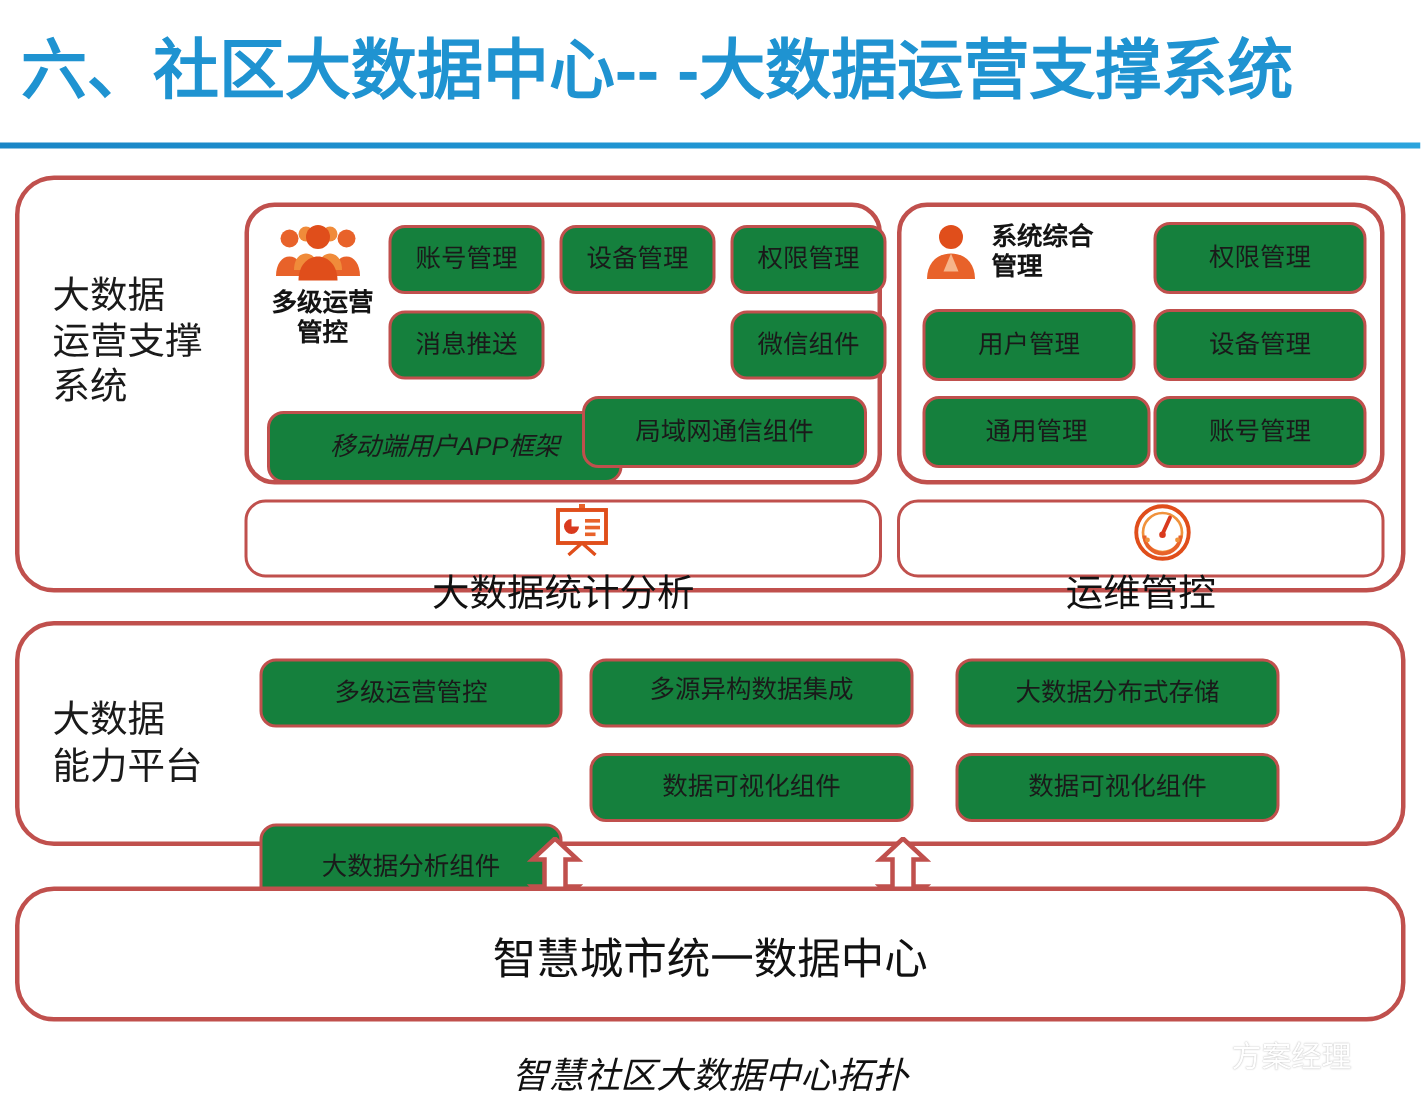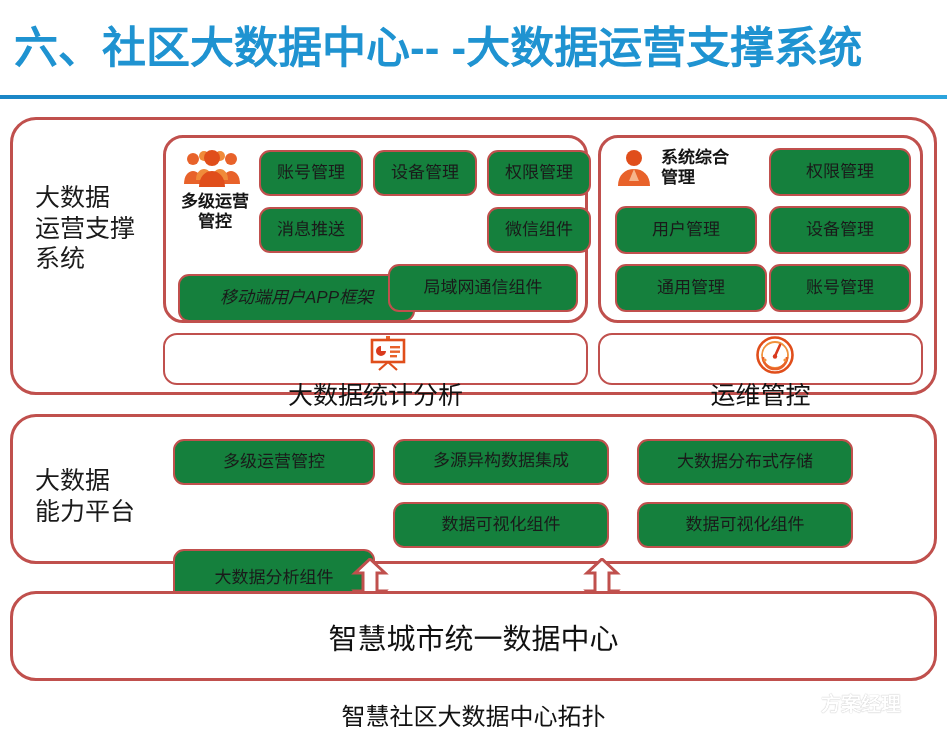--- a/index.html
+++ b/index.html
@@ -116,37 +116,37 @@
   }
 
   
   #caption {
     position: absolute;
     left: 0; top: 697px;
     width: 947px;
     text-align: center;
     font-size: 24px;
     color: #111;
+    font-style: italic;
   }
 
   
   #watermark {
     position: absolute;
     left: 781px; top: 688px;
     display: flex;
     align-items: center;
     gap: 6px;
     opacity: 0.92;
   }
   #watermark .wm-text {
     font-size: 20px;
     color: #ffffff;
     text-shadow: 0 0 1px rgba(140,140,140,0.9);
     white-space: nowrap;
-    font-weight: bold;
   }
 </style>
 </head>
 <body>
 
 <div id="title-bar">
   <div id="title-text">六、社区大数据中心-- -大数据运营支撑系统</div>
 </div>
 <div id="title-rule"></div>
 

